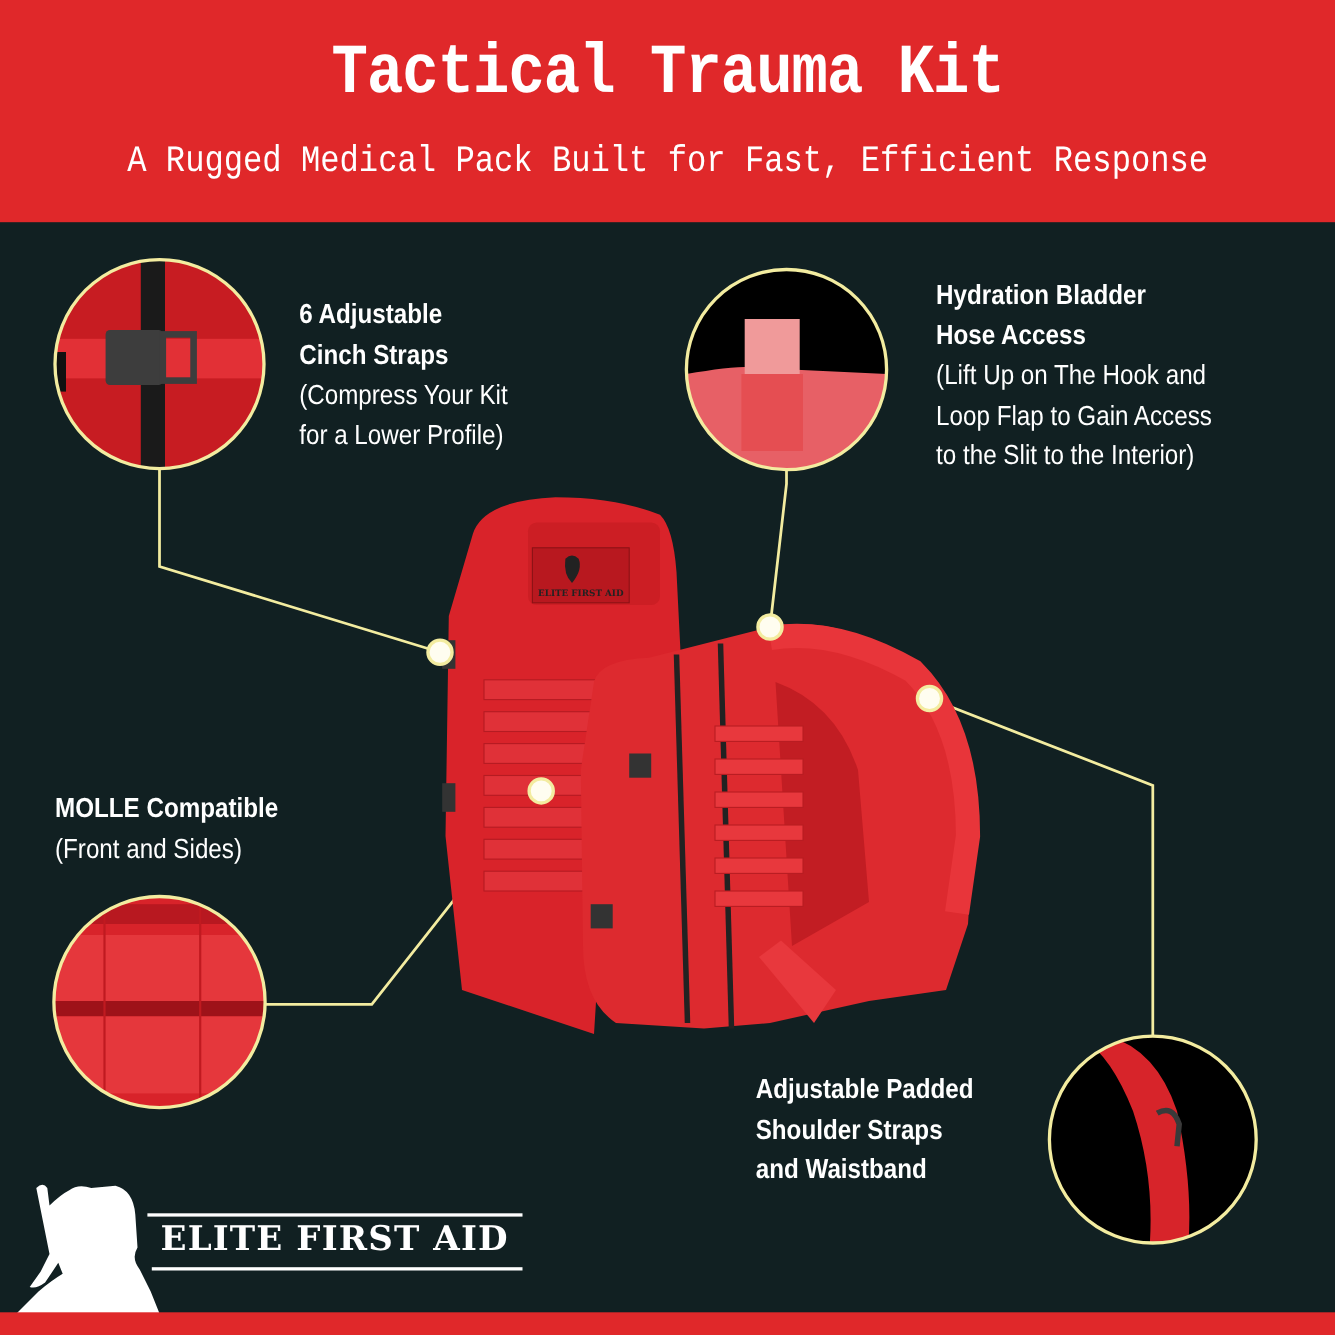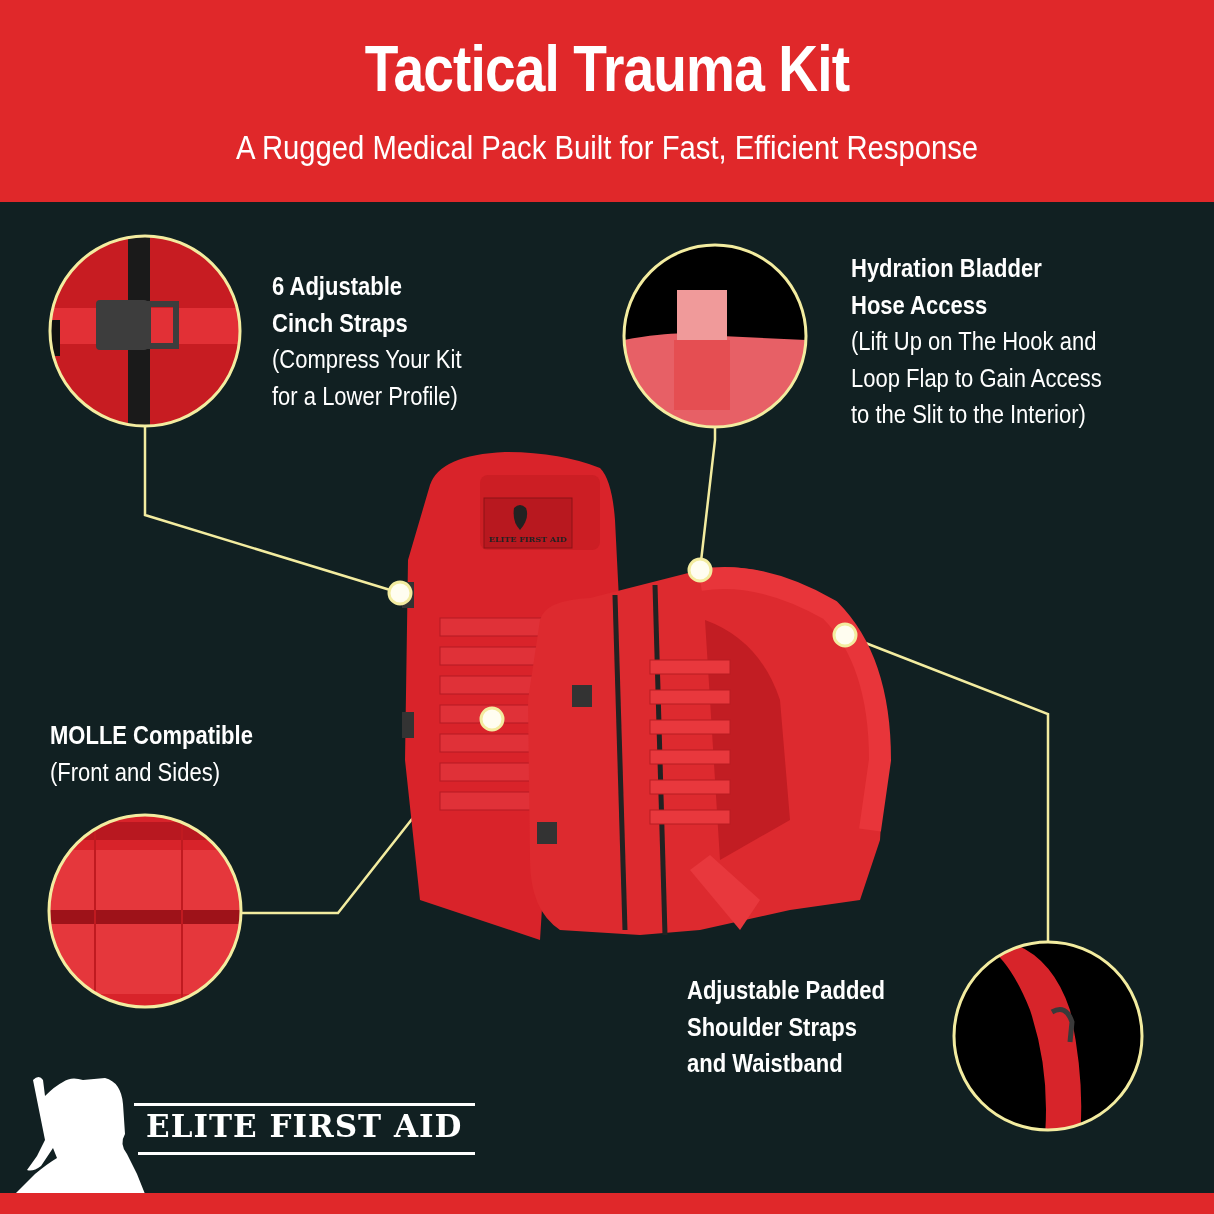--- a/index.html
+++ b/index.html
@@ -1,17 +1,17 @@
 <!DOCTYPE html>
 <html><head>
 <meta charset="utf-8">
 <style>
   html,body{margin:0;padding:0;}
   body{width:1214px;height:1214px;position:relative;overflow:hidden;background:#112022;font-family:"Liberation Sans",sans-serif;}
-  .header{position:absolute;left:0;top:0;width:1214px;height:202px;background:#e0282a;color:#fff;text-align:center;}
+  .header{position:absolute;left:0;top:0;width:1214px;height:202px;background:#e0282a;color:#fff;text-align:center;font-family:Liberation Mono, monospace;}
   .title{position:absolute;left:0;right:0;top:32px;font-size:64px;font-weight:bold;letter-spacing:-1px;transform:scaleX(0.86);}
   .subtitle{position:absolute;left:0;right:0;top:128px;font-size:34px;transform:scaleX(0.86);}
   .footer-bar{position:absolute;left:0;top:1193px;width:1214px;height:21px;background:#e0282a;}
   .callout{position:absolute;color:#fff;font-size:25px;line-height:36.5px;transform-origin:left top;transform:scaleX(0.88);}
   .callout .h{font-weight:bold;display:block;}
   .callout .d{display:block;}
   svg.overlay{position:absolute;left:0;top:0;}
   .logo-text{position:absolute;left:146px;top:1108px;color:#fff;font-family:"DejaVu Serif",serif;font-weight:bold;font-size:31px;letter-spacing:1px;}
   .logo-line{position:absolute;height:3px;background:#fff;}
 </style>

